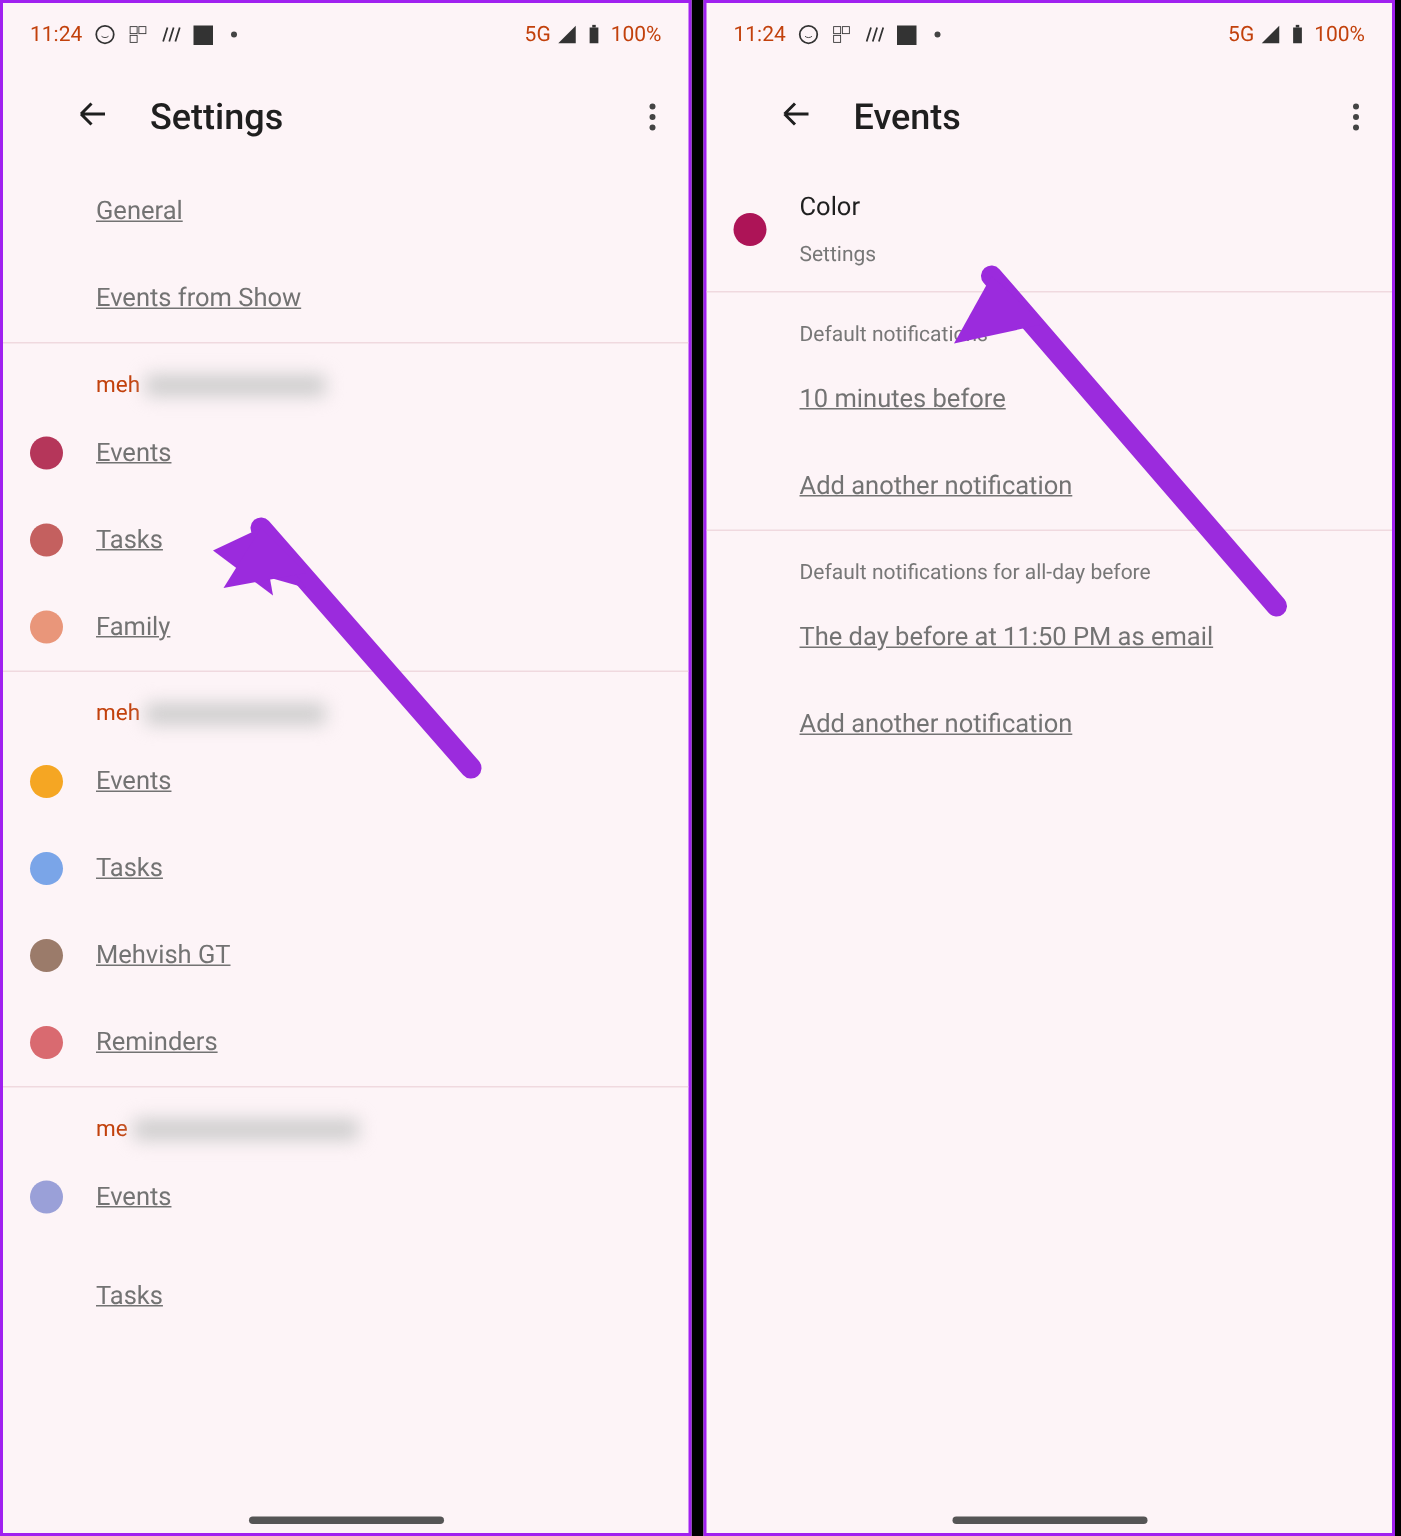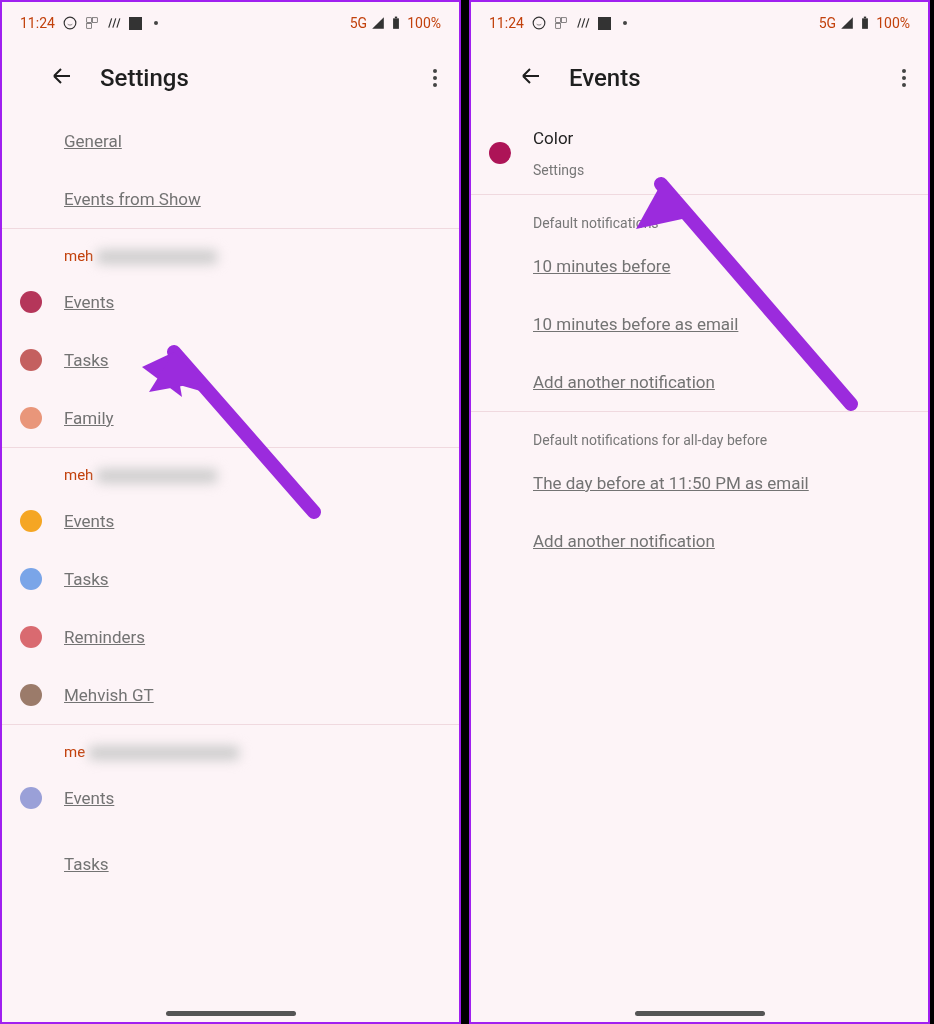--- a/index.html
+++ b/index.html
@@ -175,26 +175,26 @@
     </div>
     <div class="row">
       <span class="dot" style="background:#f5a623"></span>
       <span class="row-text">Events</span>
     </div>
     <div class="row">
       <span class="dot" style="background:#7aa5e8"></span>
       <span class="row-text">Tasks</span>
     </div>
     <div class="row">
+      <span class="dot" style="background:#9b7b6a"></span>
+      <span class="row-text">Mehvish GT</span>
+    </div>
+    <div class="row">
       <span class="dot" style="background:#d96a70"></span>
       <span class="row-text">Reminders</span>
-    </div>
-    <div class="row">
-      <span class="dot" style="background:#9b7b6a"></span>
-      <span class="row-text">Mehvish GT</span>
     </div>
   </div>
 
   <div class="section" style="border-bottom:none">
     <div class="account-label">
       <span>me</span><span class="blur" style="width:150px"></span>
     </div>
     <div class="row">
       <span class="dot" style="background:#9aa0d8"></span>
       <span class="row-text">Events</span>
@@ -288,23 +288,20 @@
       </div>
     </div>
   </div>
 
   <div class="section">
     <div class="sub-header">Default notifications</div>
     <div class="row row-sub">
       <span class="row-text">10 minutes before</span>
     </div>
     <div class="row row-sub">
-      <span class="row-text">10 minutes before as email</span>
-    </div>
-    <div class="row row-sub">
       <span class="row-text">Add another notification</span>
     </div>
   </div>
 
   <div class="section" style="border-bottom:none">
     <div class="sub-header">Default notifications for all-day before</div>
     <div class="row row-sub">
       <span class="row-text">The day before at 11:50 PM as email</span>
     </div>
     <div class="row row-sub">

